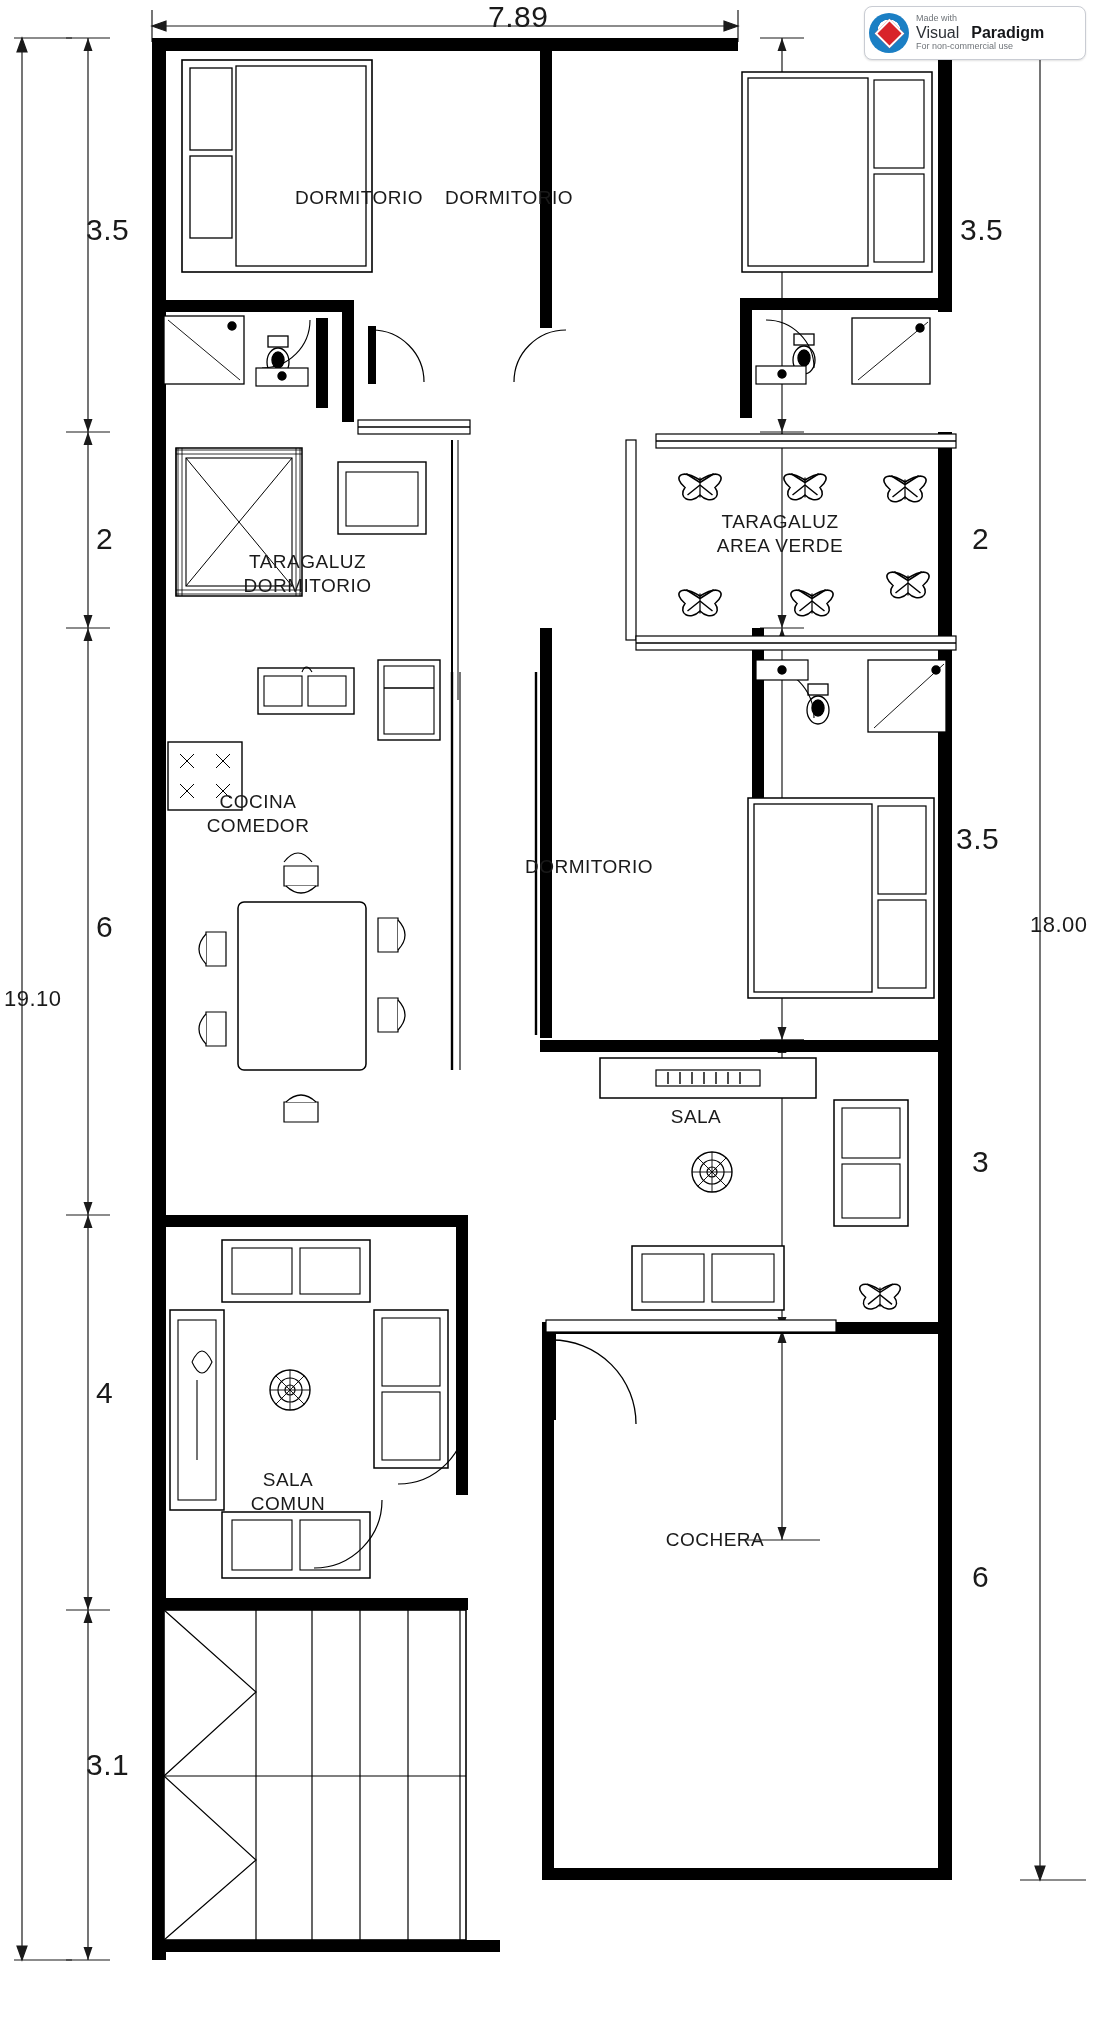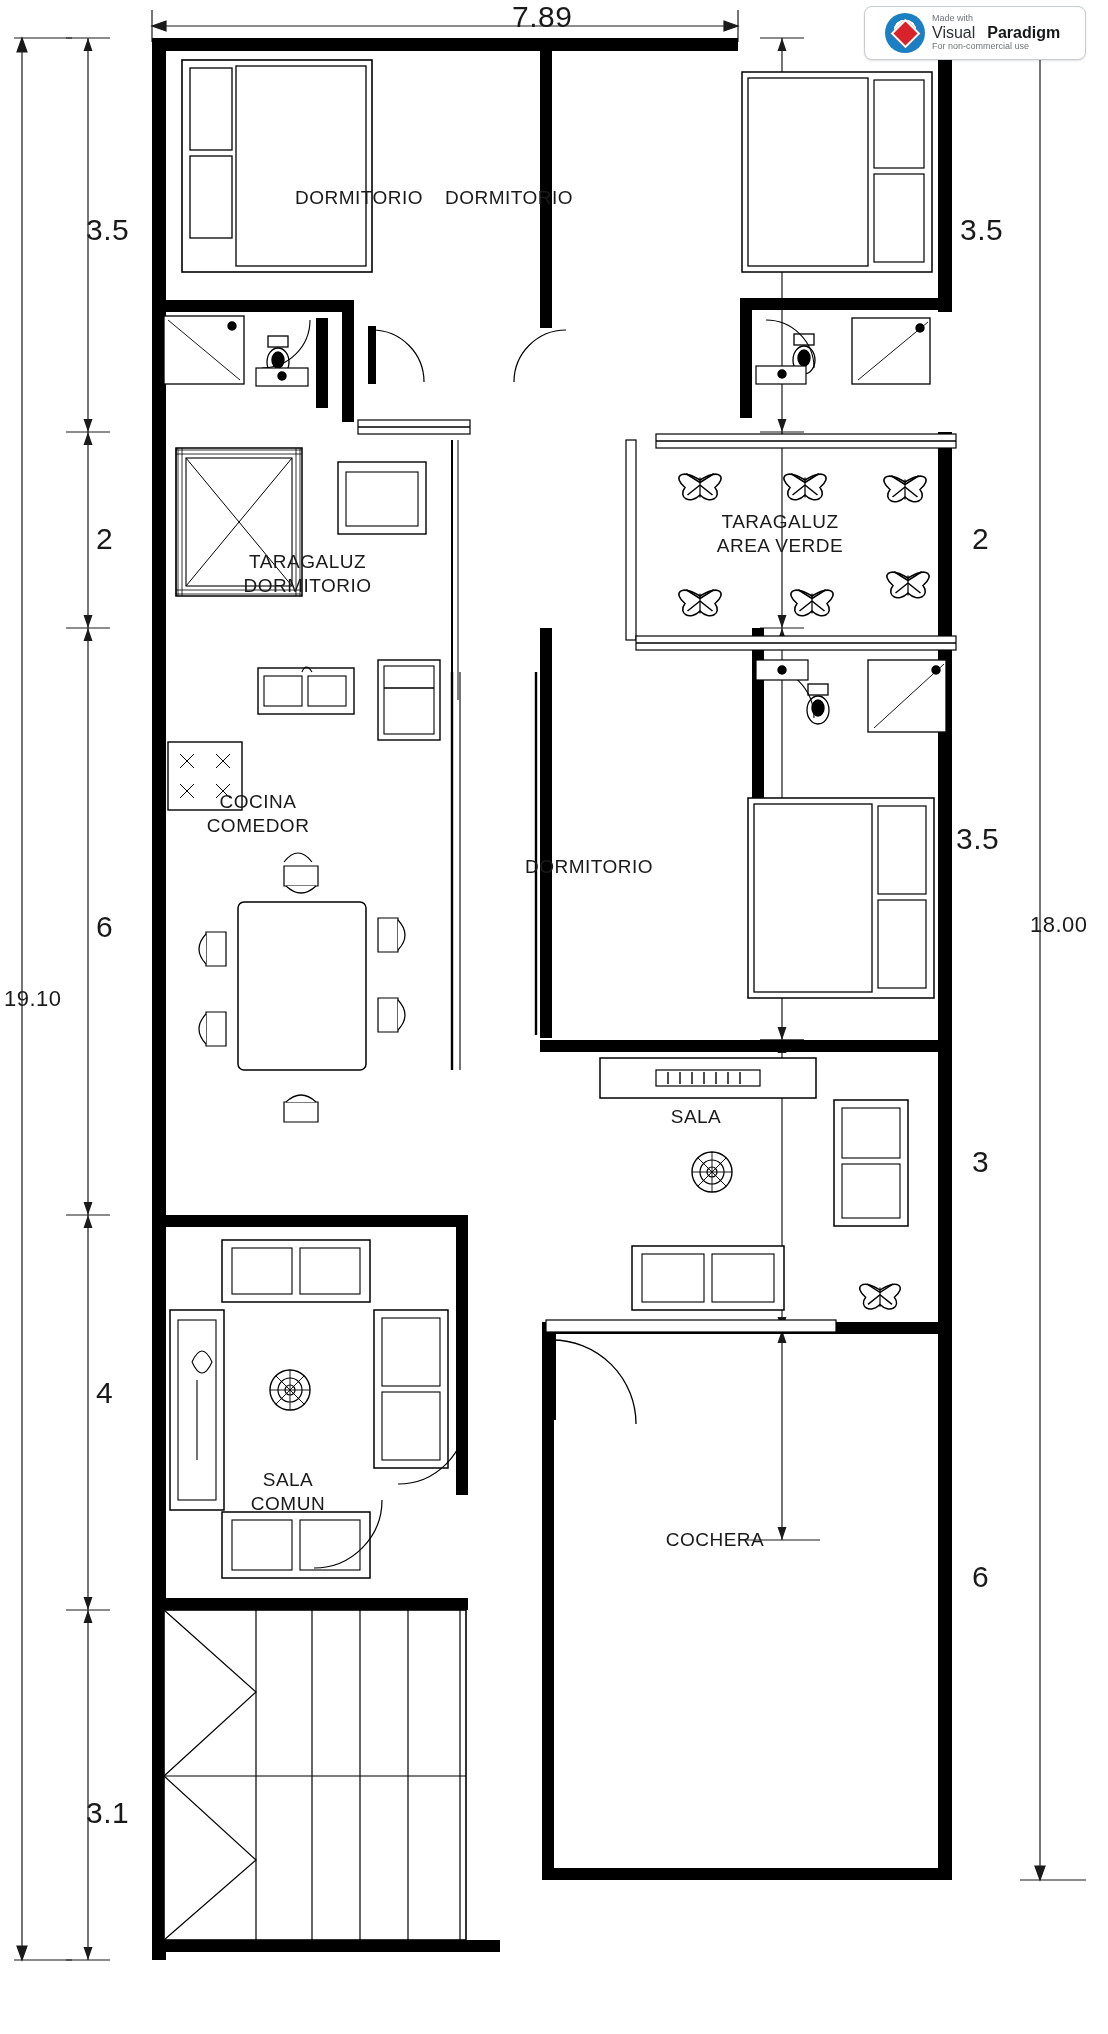--- a/index.html
+++ b/index.html
@@ -46,21 +46,21 @@
     right: 22px;
     top: 6px;
     width: 222px;
     height: 54px;
     background: #ffffff;
     border: 1px solid #c9ccd3;
     border-radius: 8px;
     box-shadow: 0 1px 2px rgba(0,0,0,0.12);
     display: flex;
     align-items: center;
-    padding: 0 20px;
+    padding: 0 4px;
     box-sizing: border-box;
   }
   .wm-badge {
     width: 40px;
     height: 40px;
     border-radius: 50%;
     background: radial-gradient(circle at 50% 45%, #ffffff 0%, #ffffff 38%, #1b7fc4 39%, #1b7fc4 100%);
     display: flex;
     align-items: center;
     justify-content: center;
@@ -588,28 +588,28 @@
 <div class="label room-label" style="left:524px; top:855px; width:130px;">DORMITORIO</div>
 <div class="label room-label" style="left:656px; top:1105px; width:80px;">SALA</div>
 
 <div class="label room-label" style="left:228px; top:1468px; width:120px;">
   <div>SALA</div>
   <div>COMUN</div>
 </div>
 
 <div class="label room-label" style="left:650px; top:1528px; width:130px;">COCHERA</div>
 
-<div class="label dim-label" style="left:512px; top:0px;">7.89</div>
+<div class="label dim-label" style="left:488px; top:0px;">7.89</div>
 <div class="label dim-label small" style="left:4px; top:986px;">19.10</div>
 
 <div class="label dim-label" style="left:86px; top:213px;">3.5</div>
 <div class="label dim-label" style="left:96px; top:522px;">2</div>
 <div class="label dim-label" style="left:96px; top:910px;">6</div>
 <div class="label dim-label" style="left:96px; top:1376px;">4</div>
-<div class="label dim-label" style="left:86px; top:1748px;margin-top:48px;">3.1</div>
+<div class="label dim-label" style="left:86px; top:1748px;">3.1</div>
 
 <div class="label dim-label" style="left:960px; top:213px;">3.5</div>
 <div class="label dim-label" style="left:972px; top:522px;">2</div>
 <div class="label dim-label" style="left:956px; top:822px;">3.5</div>
 <div class="label dim-label" style="left:972px; top:1145px;">3</div>
 <div class="label dim-label" style="left:972px; top:1560px;">6</div>
 
 <div class="label dim-label small" style="left:1030px; top:912px;">18.00</div>
 
 <div class="wm">

